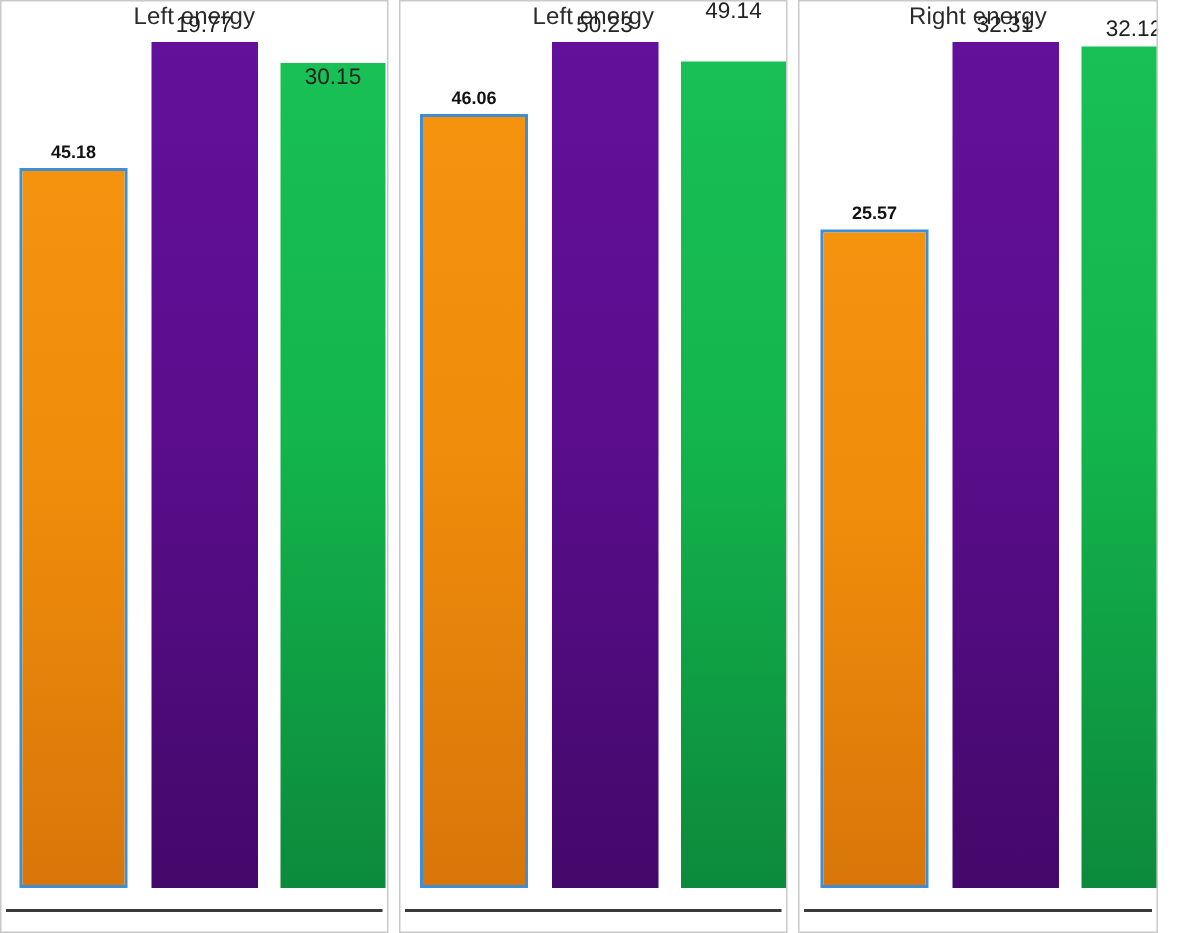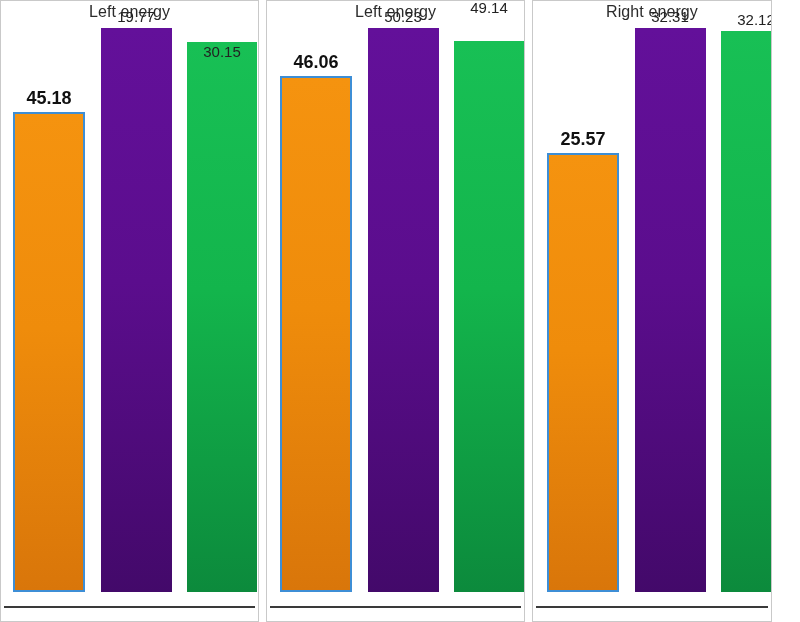--- a/index.html
+++ b/index.html
@@ -78,21 +78,21 @@
     position:absolute;
     left:50%;
     transform:translateX(-50%);
     white-space:nowrap;
     font-size:15px;
     color:#222222;
     line-height:1;
   }
   .bar-label.bold{
     font-weight:bold;
-    font-size:18px;
+    font-size:12px;
     color:#111111;
   }
   .gap{flex:0 0 auto;background:#ffffff;}
 </style>
 </head>
 <body>
 
 <div class="figure">
 
   <div class="panel" style="width:259px;">

